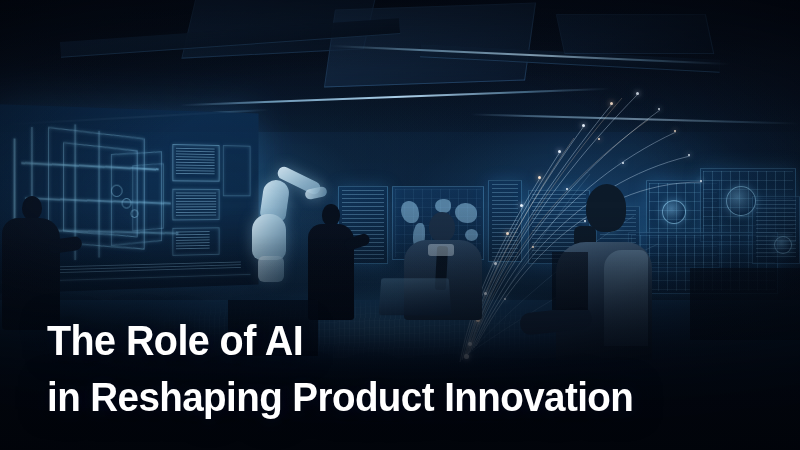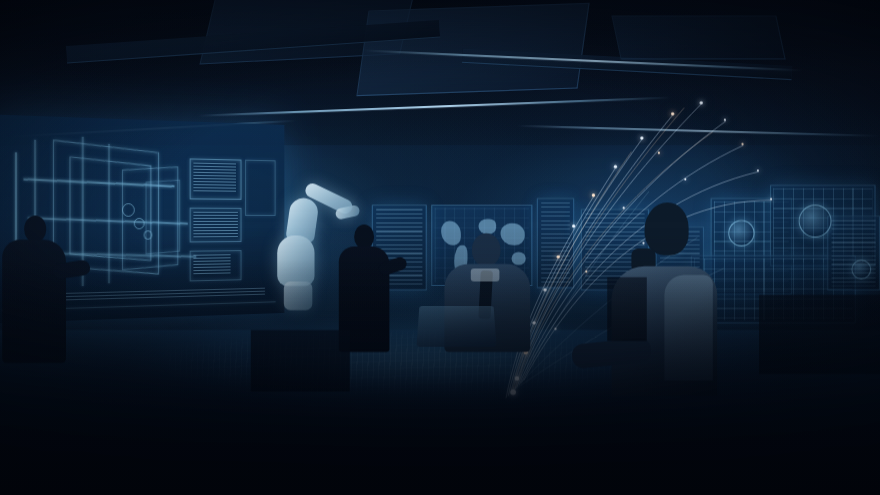--- a/index.html
+++ b/index.html
@@ -382,14 +382,18 @@
 
   <div class="dark-shape" style="left:228px; top:300px; width:90px; height:56px; opacity:.85;"></div>
   <div class="dark-shape" style="left:690px; top:268px; width:110px; height:72px; opacity:.8;"></div>
   <div class="dark-shape" style="left:552px; top:252px; width:36px; height:58px; opacity:.75;"></div>
 
   <div class="layer tint"></div>
   <div class="layer grade"></div>
   <div class="layer vignette"></div>
   <div class="text-scrim"></div>
 
+  <div class="title-block">
+    <span class="title-line l1">The Role of AI</span>
+    <span class="title-line l2">in Reshaping Product Innovation</span>
+  </div>
 
 </div>
 
 </body></html>

